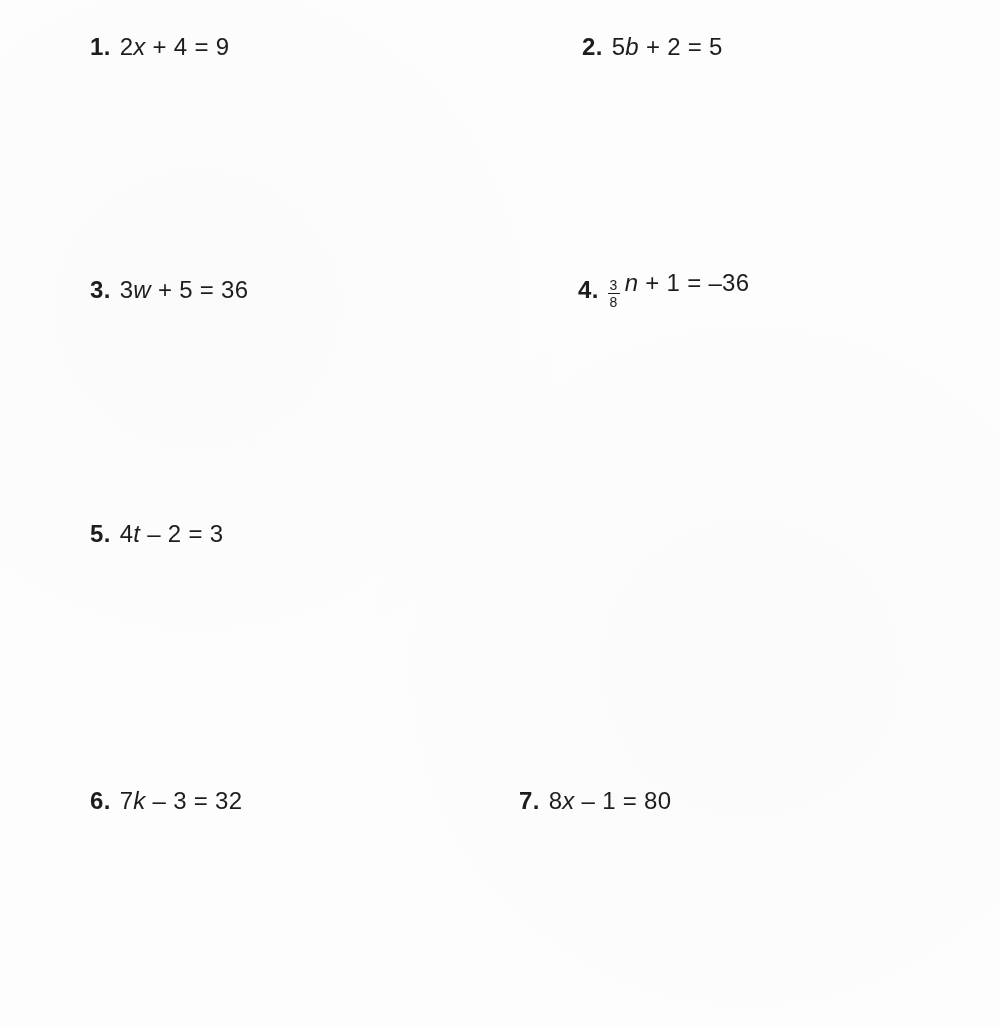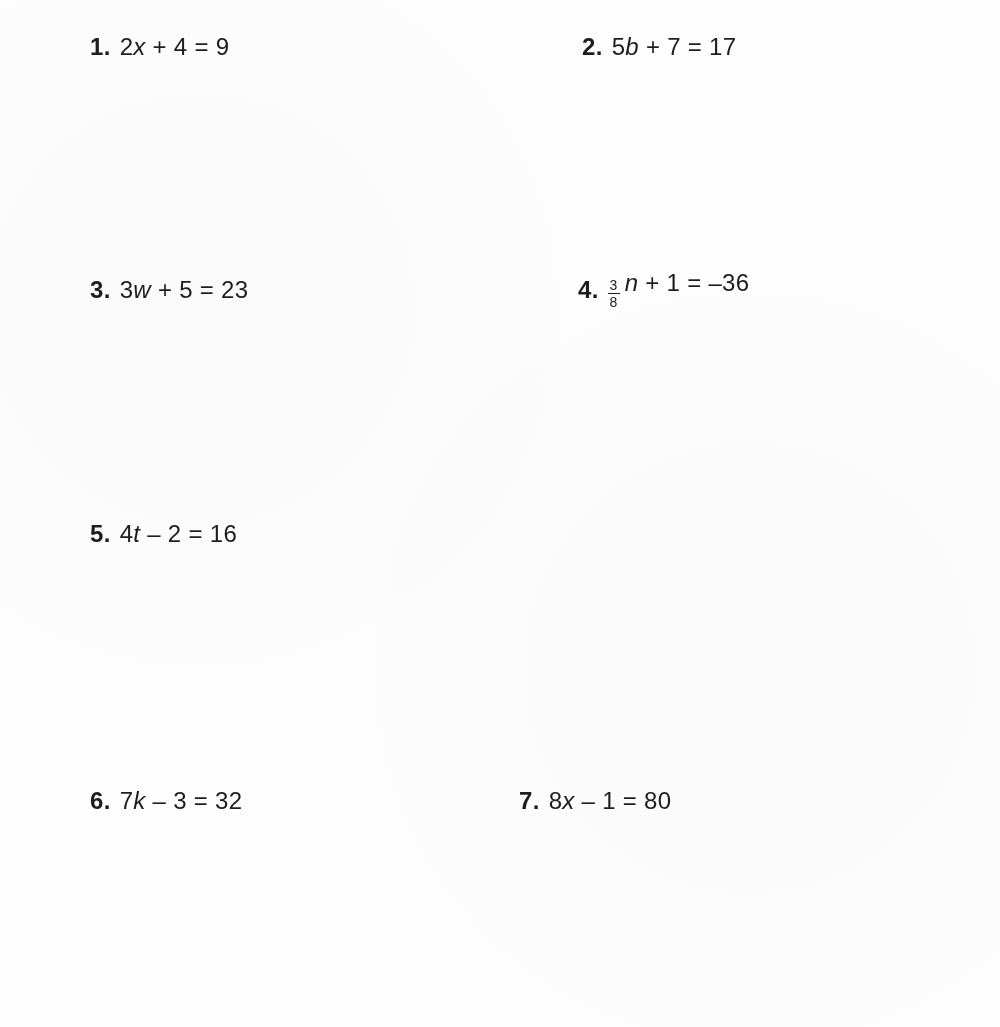--- a/index.html
+++ b/index.html
@@ -71,36 +71,36 @@
 
 <div class="worksheet">
 
   <div class="problem" id="p0">
     <span class="plabel">1.</span>
     <span class="peq"><span class="plain">2</span><span class="var">x</span><span class="plain"> + 4 = 9</span></span>
   </div>
 
   <div class="problem" id="p1">
     <span class="plabel">2.</span>
-    <span class="peq"><span class="plain">5</span><span class="var">b</span><span class="plain"> + 7 = 17</span></span>
+    <span class="peq"><span class="plain">5</span><span class="var">b</span><span class="plain"> + 2 = 5</span></span>
   </div>
 
   <div class="problem" id="p2">
     <span class="plabel">3.</span>
-    <span class="peq"><span class="plain">3</span><span class="var">w</span><span class="plain"> + 5 = 23</span></span>
+    <span class="peq"><span class="plain">3</span><span class="var">w</span><span class="plain"> + 5 = 36</span></span>
   </div>
 
   <div class="problem" id="p3">
     <span class="plabel">4.</span>
     <span class="peq"><span class="frac"><span class="fnum">3</span><span class="fden">8</span></span><span class="var">n</span><span class="plain"> + 1 = –36</span></span>
   </div>
 
   <div class="problem" id="p4">
     <span class="plabel">5.</span>
-    <span class="peq"><span class="plain">4</span><span class="var">t</span><span class="plain"> – 2 = 16</span></span>
+    <span class="peq"><span class="plain">4</span><span class="var">t</span><span class="plain"> – 2 = 3</span></span>
   </div>
 
   <div class="problem" id="p5">
     <span class="plabel">6.</span>
     <span class="peq"><span class="plain">7</span><span class="var">k</span><span class="plain"> – 3 = 32</span></span>
   </div>
 
   <div class="problem" id="p6">
     <span class="plabel">7.</span>
     <span class="peq"><span class="plain">8</span><span class="var">x</span><span class="plain"> – 1 = 80</span></span>

